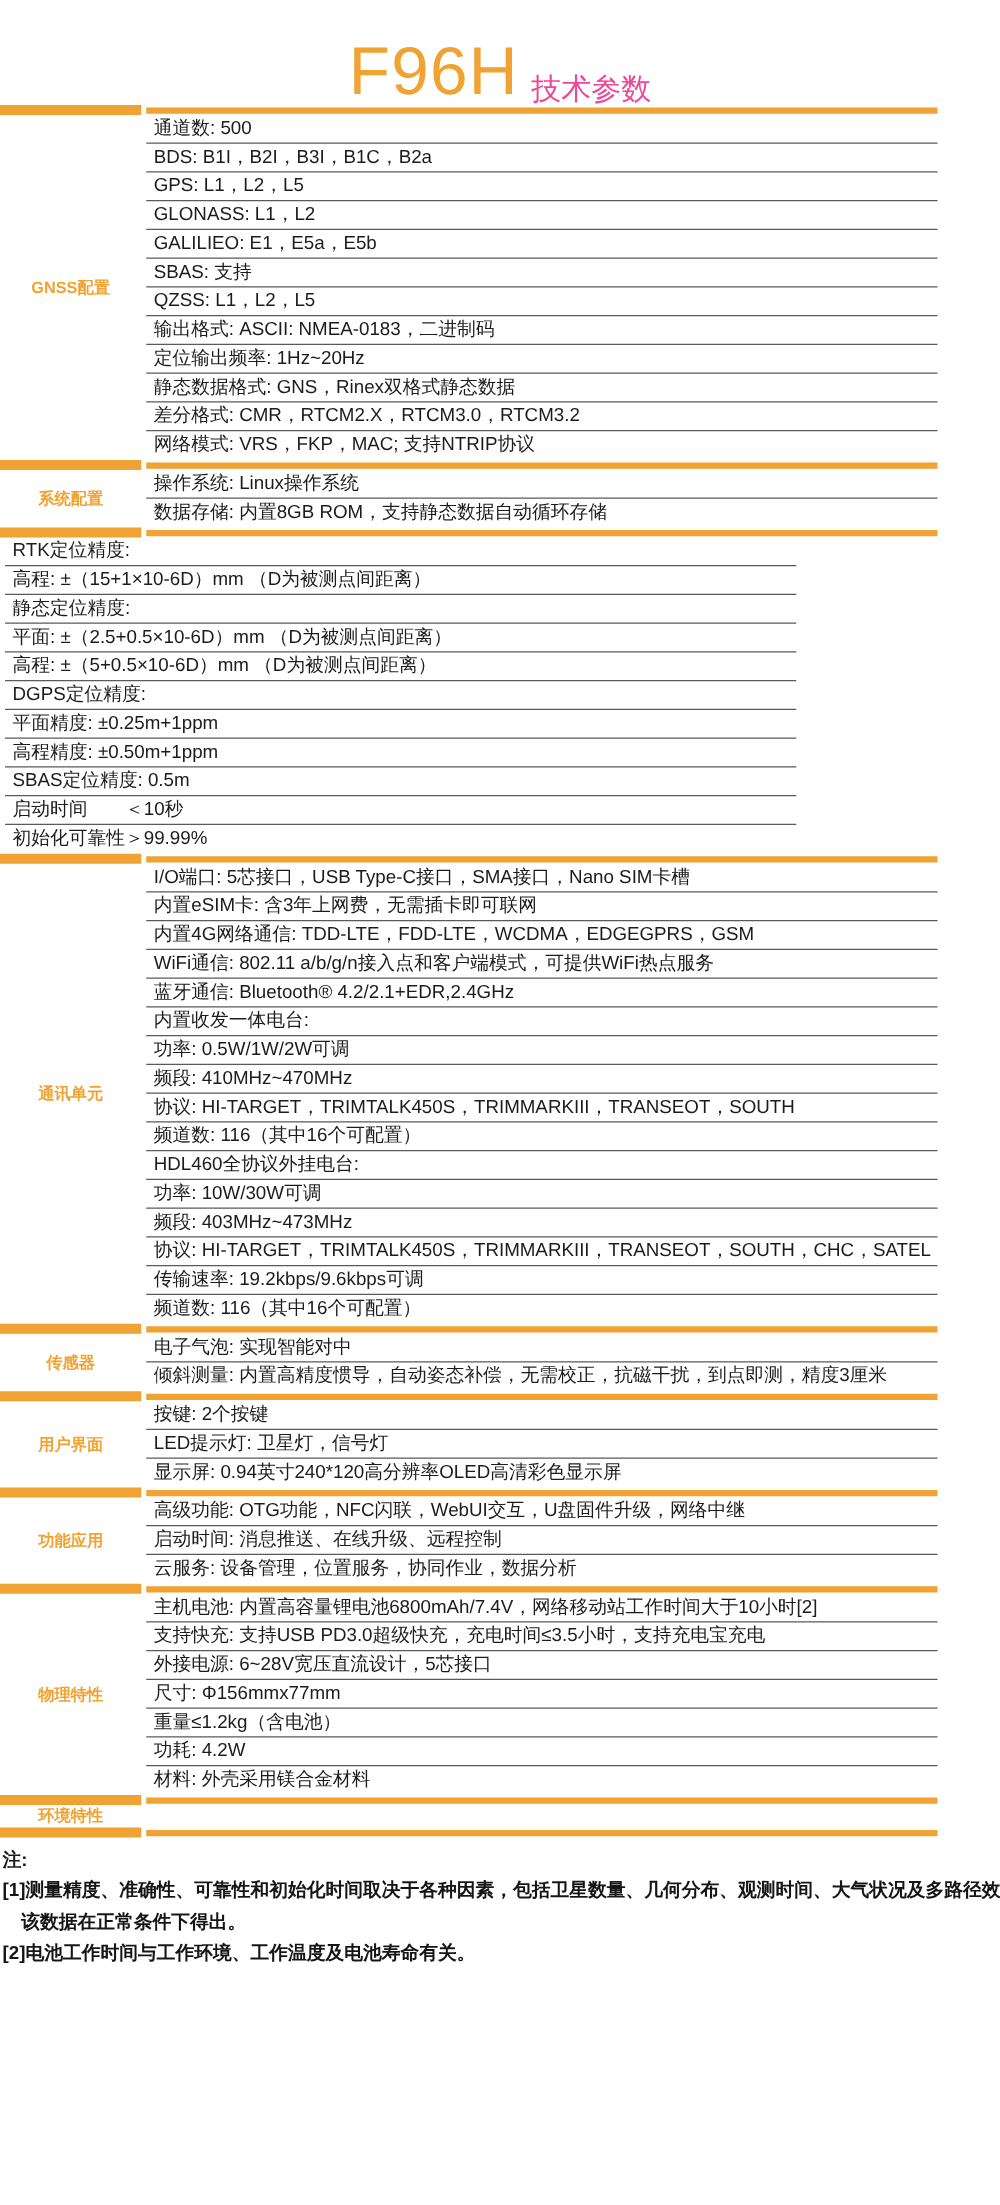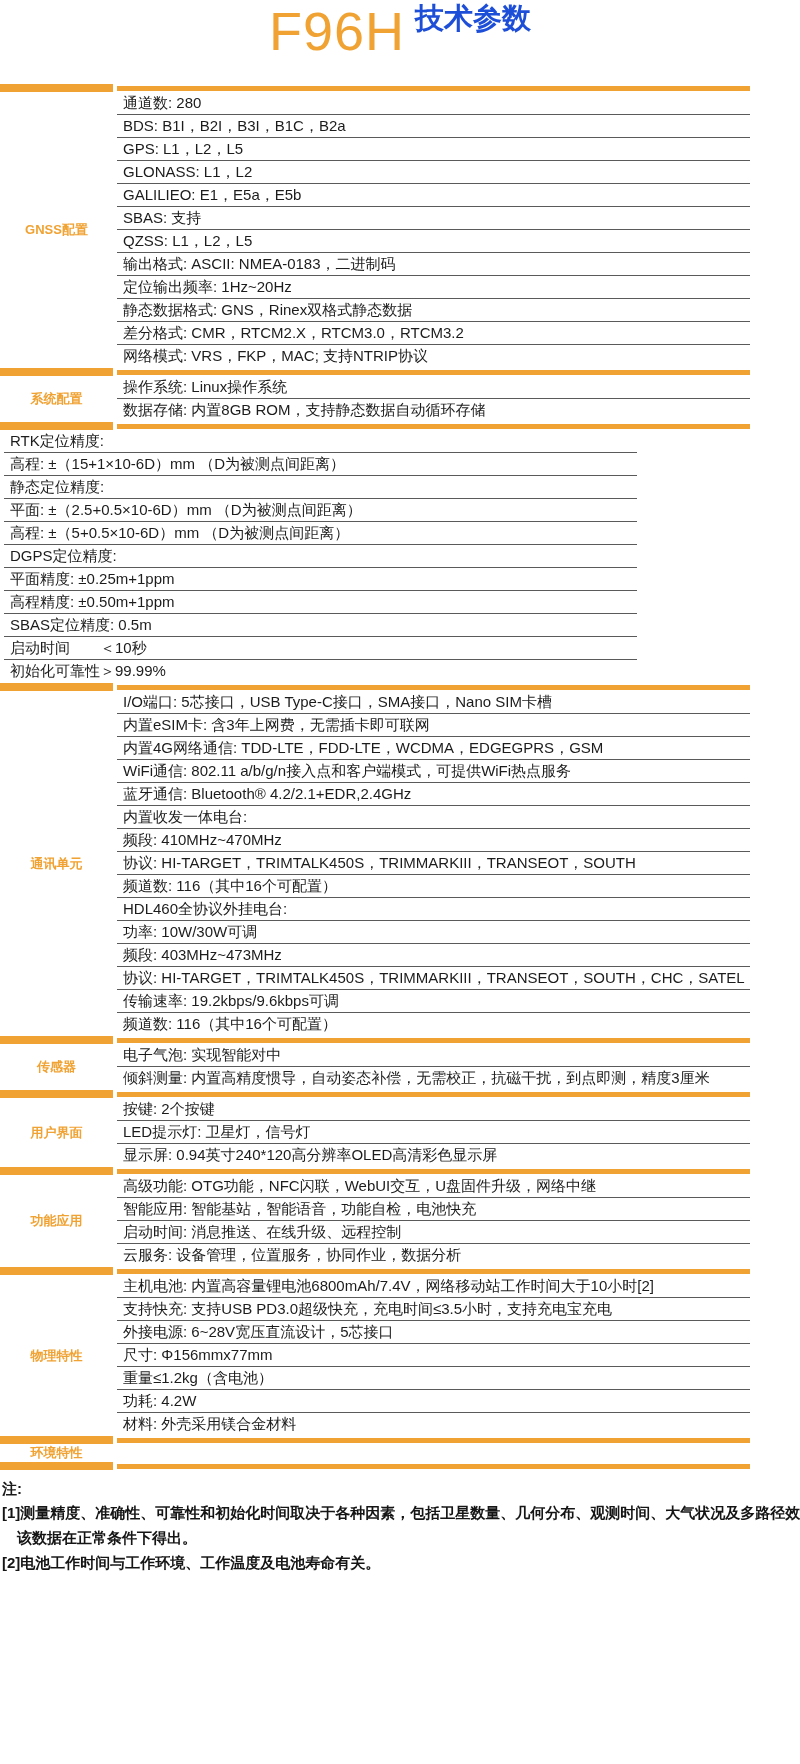--- a/index.html
+++ b/index.html
@@ -12,37 +12,37 @@
     height: 1764px;
     font-family: "Liberation Sans", "DejaVu Sans", sans-serif;
     color: #1a1a1a;
     overflow: hidden;
   }
   .page { width: 800px; }
 
   
   .header {
     display: flex;
-    align-items: flex-start;
+    align-items: flex-end;
     justify-content: center;
     padding-top: 4px;
     height: 84px;
     box-sizing: border-box;
   }
   .model {
     color: var(--accent, #F0A232);
     font-size: 54px;
     font-weight: 400;
     letter-spacing: 1px;
     line-height: 1;
   }
   .subtitle {
-    color: #1d4ed8;
-    font-size: 29px;
-    font-weight: 700;
+    color: #ec4899;
+    font-size: 24px;
+    font-weight: 400;
     margin-left: 10px;
     line-height: 1;
   }
 
   
   .table { width: 800px; }
 
   .divider {
     display: flex;
     align-items: center;
@@ -124,21 +124,21 @@
   <div class="table" id="spec-table">
       <div class="divider">
         <div class="bar-l"></div>
         <div class="bar-r"></div>
       </div>
       <div class="section">
         <div class="label-col">
           <span class="label">GNSS配置</span>
         </div>
         <div class="rows">
-          <div class="row">通道数: 280</div>
+          <div class="row">通道数: 500</div>
           <div class="row">BDS: B1I，B2I，B3I，B1C，B2a</div>
           <div class="row">GPS: L1，L2，L5</div>
           <div class="row">GLONASS: L1，L2</div>
           <div class="row">GALILIEO: E1，E5a，E5b</div>
           <div class="row">SBAS: 支持</div>
           <div class="row">QZSS: L1，L2，L5</div>
           <div class="row">输出格式: ASCII: NMEA-0183，二进制码</div>
           <div class="row">定位输出频率: 1Hz~20Hz</div>
           <div class="row">静态数据格式: GNS，Rinex双格式静态数据</div>
           <div class="row">差分格式: CMR，RTCM2.X，RTCM3.0，RTCM3.2</div>
@@ -185,20 +185,21 @@
         <div class="label-col">
           <span class="label">通讯单元</span>
         </div>
         <div class="rows">
           <div class="row">I/O端口: 5芯接口，USB Type-C接口，SMA接口，Nano SIM卡槽</div>
           <div class="row">内置eSIM卡: 含3年上网费，无需插卡即可联网</div>
           <div class="row">内置4G网络通信: TDD-LTE，FDD-LTE，WCDMA，EDGEGPRS，GSM</div>
           <div class="row">WiFi通信: 802.11 a/b/g/n接入点和客户端模式，可提供WiFi热点服务</div>
           <div class="row">蓝牙通信: Bluetooth® 4.2/2.1+EDR,2.4GHz</div>
           <div class="row">内置收发一体电台:</div>
+          <div class="row">功率: 0.5W/1W/2W可调</div>
           <div class="row">频段: 410MHz~470MHz</div>
           <div class="row">协议: HI-TARGET，TRIMTALK450S，TRIMMARKIII，TRANSEOT，SOUTH</div>
           <div class="row">频道数: 116（其中16个可配置）</div>
           <div class="row">HDL460全协议外挂电台:</div>
           <div class="row">功率: 10W/30W可调</div>
           <div class="row">频段: 403MHz~473MHz</div>
           <div class="row">协议: HI-TARGET，TRIMTALK450S，TRIMMARKIII，TRANSEOT，SOUTH，CHC，SATEL</div>
           <div class="row">传输速率: 19.2kbps/9.6kbps可调</div>
           <div class="row">频道数: 116（其中16个可配置）</div>
         </div>
@@ -233,21 +234,20 @@
       <div class="divider">
         <div class="bar-l"></div>
         <div class="bar-r"></div>
       </div>
       <div class="section">
         <div class="label-col">
           <span class="label">功能应用</span>
         </div>
         <div class="rows">
           <div class="row">高级功能: OTG功能，NFC闪联，WebUI交互，U盘固件升级，网络中继</div>
-          <div class="row">智能应用: 智能基站，智能语音，功能自检，电池快充</div>
           <div class="row">启动时间: 消息推送、在线升级、远程控制</div>
           <div class="row">云服务: 设备管理，位置服务，协同作业，数据分析</div>
         </div>
       </div>
       <div class="divider">
         <div class="bar-l"></div>
         <div class="bar-r"></div>
       </div>
       <div class="section">
         <div class="label-col">

